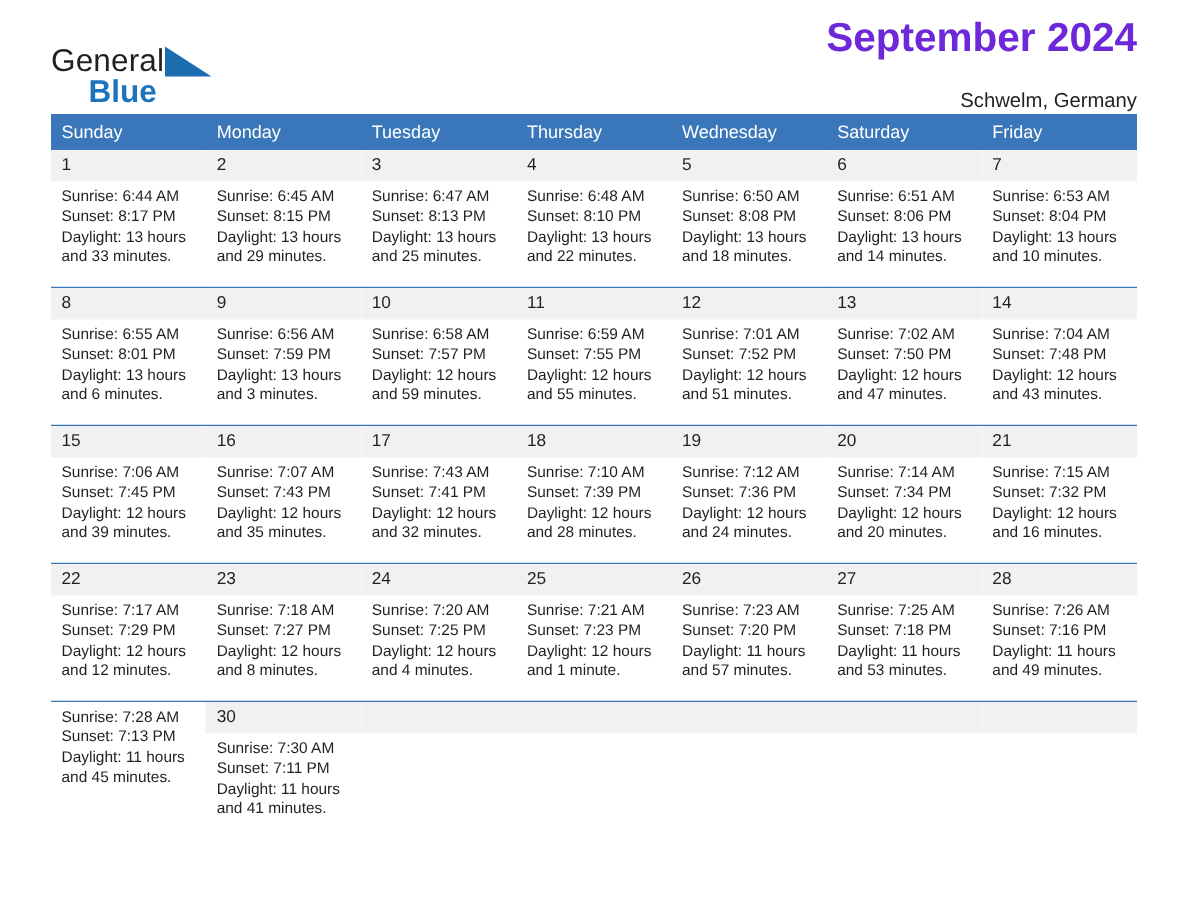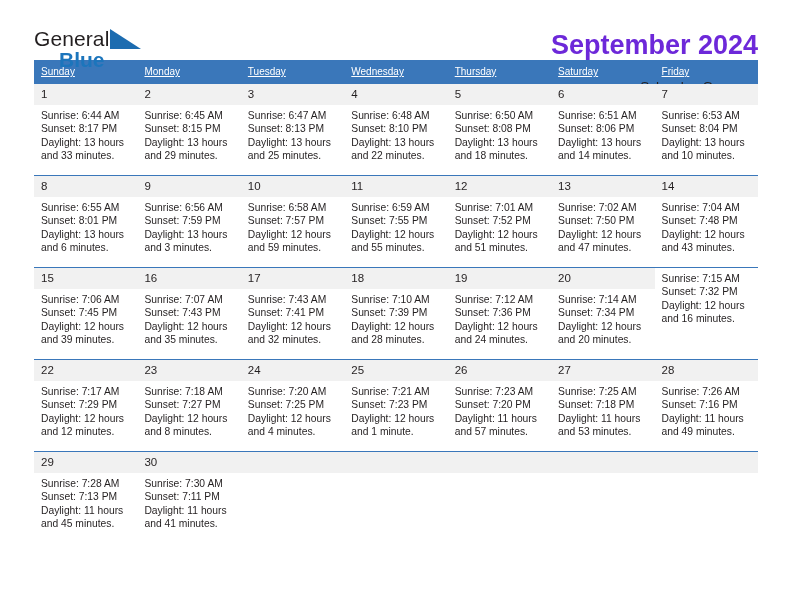--- a/index.html
+++ b/index.html
@@ -18,25 +18,25 @@
   .page {
     position: relative;
     width: 792px;
     height: 612px;
     box-sizing: border-box;
   }
 
   
   .header {
     display: flex;
-    align-items: flex-start;
+    align-items: flex-end;
     justify-content: space-between;
     padding: 28px 34px 0 34px;
     box-sizing: border-box;
-    height: 60px;
+    height: 76px;
   }
 
   .brand {
     position: relative;
     width: 120px;
     height: 46px;
     flex: 0 0 auto;
   }
   .brand-top {
     font-size: 21px;
@@ -91,26 +91,25 @@
     box-sizing: border-box;
   }
 
   .weekday-row {
     display: flex;
     background: #3a77ba;
   }
   .weekday-cell {
     flex: 1 1 0;
     color: #ffffff;
-    font-size: 10px;
+    font-size: 12px;
     line-height: 14px;
     padding: 5px 0 5px 7px;
     box-sizing: border-box;
     white-space: nowrap;
-    text-decoration: underline;
   }
 
   .week-row {
     display: flex;
     border-top: 1px solid #3a77ba;
     background: #ffffff;
   }
   .week-row.first {
     border-top: none;
   }
@@ -163,22 +162,22 @@
     </div>
 
   </div>
 
   <div class="calendar">
 
     <div class="weekday-row">
       <div class="weekday-cell">Sunday</div>
       <div class="weekday-cell">Monday</div>
       <div class="weekday-cell">Tuesday</div>
+      <div class="weekday-cell">Thursday</div>
       <div class="weekday-cell">Wednesday</div>
-      <div class="weekday-cell">Thursday</div>
       <div class="weekday-cell">Saturday</div>
       <div class="weekday-cell">Friday</div>
     </div>
 
     <div class="week-row first">
       <div class="day-cell">
         <div class="day-number">1</div>
         <div class="day-body">
           <div>Sunrise: 6:44 AM</div>
           <div>Sunset: 8:17 PM</div>
@@ -357,20 +356,21 @@
       <div class="day-cell">
         <div class="day-number">20</div>
         <div class="day-body">
           <div>Sunrise: 7:14 AM</div>
           <div>Sunset: 7:34 PM</div>
           <div>Daylight: 12 hours</div>
           <div>and 20 minutes.</div>
         </div>
       </div>
       <div class="day-cell">
+        <div class="day-number">21</div>
         <div class="day-body">
           <div>Sunrise: 7:15 AM</div>
           <div>Sunset: 7:32 PM</div>
           <div>Daylight: 12 hours</div>
           <div>and 16 minutes.</div>
         </div>
       </div>
     </div>
 
     <div class="week-row">
@@ -434,21 +434,20 @@
           <div>Sunrise: 7:26 AM</div>
           <div>Sunset: 7:16 PM</div>
           <div>Daylight: 11 hours</div>
           <div>and 49 minutes.</div>
         </div>
       </div>
     </div>
 
     <div class="week-row">
       <div class="day-cell">
-        <div class="day-number">29</div>
         <div class="day-body">
           <div>Sunrise: 7:28 AM</div>
           <div>Sunset: 7:13 PM</div>
           <div>Daylight: 11 hours</div>
           <div>and 45 minutes.</div>
         </div>
       </div>
       <div class="day-cell">
         <div class="day-number">30</div>
         <div class="day-body">

